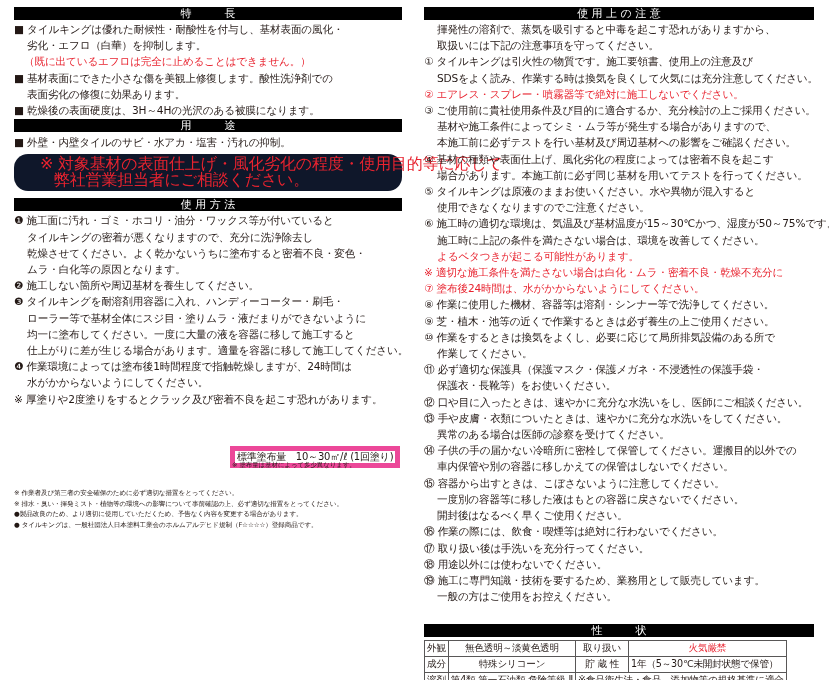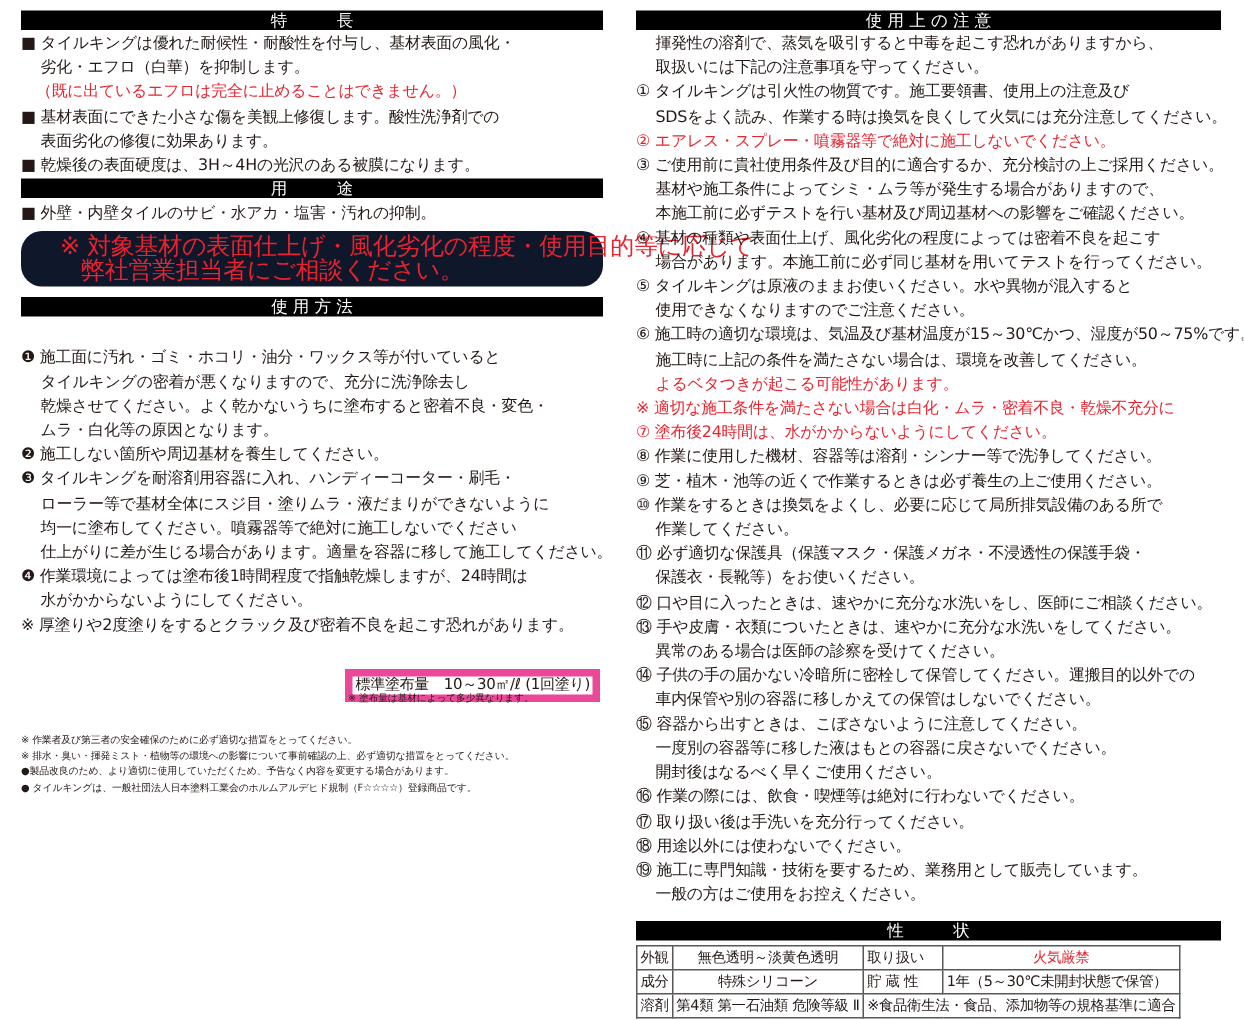--- a/index.html
+++ b/index.html
@@ -29,21 +29,21 @@
   .coverage {
     position: absolute; left: 230px; top: 446px; border: 5px solid #ec4899;
     font-size: 10px; line-height: 12px; padding: 0 2px; white-space: nowrap; letter-spacing: -0.2px;
   }
   .coverage-note { position: absolute; left: 232px; top: 461px; font-size: 6.4px; white-space: nowrap; }
   .footnotes { position: absolute; left: 14px; top: 488px; font-size: 6.6px; line-height: 10.7px; white-space: nowrap; letter-spacing: -0.1px; }
   table.props { border-collapse: collapse; width: 340px; font-size: 9.6px; margin-top: 3px; }
   table.props td { border: 1px solid #595757; height: 15px; padding: 0 2px; white-space: nowrap; letter-spacing: -0.2px; }
   td.lbl { text-align: center; letter-spacing: 5px; width: 36px; }
   td.val { text-align: center; }
-  td.lbl2 { width: 48px; }
+  td.lbl2 { text-align: center; width: 48px; }
 </style>
 </head>
 <body>
 
 <div class="col left">
   <div style="height:7px"></div>
   <div class="sec-head">特　　　長</div>
   <div class="lines" style="margin-top:1px">
     <div>■ タイルキングは優れた耐候性・耐酸性を付与し、基材表面の風化・</div>
     <div class="ind">劣化・エフロ（白華）を抑制します。</div>
@@ -56,29 +56,29 @@
   <div class="sec-head" style="margin-top:1px">用　　　途</div>
   <div class="lines" style="margin-top:2px">
     <div>■ 外壁・内壁タイルのサビ・水アカ・塩害・汚れの抑制。</div>
   </div>
   <div class="note-box">
     <div>※ 対象基材の表面仕上げ・風化劣化の程度・使用目的等に応じて</div>
     <div class="cont">弊社営業担当者にご相談ください。</div>
   </div>
 
   <div class="sec-head" style="margin-top:7px">使 用 方 法</div>
-  <div class="lines" style="margin-top:19px">
+  <div class="lines" style="margin-top:1px">
     <div>❶ 施工面に汚れ・ゴミ・ホコリ・油分・ワックス等が付いていると</div>
     <div class="ind">タイルキングの密着が悪くなりますので、充分に洗浄除去し</div>
     <div class="ind">乾燥させてください。よく乾かないうちに塗布すると密着不良・変色・</div>
     <div class="ind">ムラ・白化等の原因となります。</div>
     <div>❷ 施工しない箇所や周辺基材を養生してください。</div>
     <div>❸ タイルキングを耐溶剤用容器に入れ、ハンディーコーター・刷毛・</div>
     <div class="ind">ローラー等で基材全体にスジ目・塗りムラ・液だまりができないように</div>
-    <div class="ind">均一に塗布してください。噴霧器等で絶対に施工しないでください</div>
+    <div class="ind">均一に塗布してください。一度に大量の液を容器に移して施工すると</div>
     <div class="ind">仕上がりに差が生じる場合があります。適量を容器に移して施工してください。</div>
     <div>❹ 作業環境によっては塗布後1時間程度で指触乾燥しますが、24時間は</div>
     <div class="ind">水がかからないようにしてください。</div>
     <div>※ 厚塗りや2度塗りをするとクラック及び密着不良を起こす恐れがあります。</div>
   </div>
 </div>
 
 <div class="coverage">標準塗布量　10～30㎡/ℓ (1回塗り)</div>
 <div class="coverage-note">※ 塗布量は基材によって多少異なります。</div>
 
@@ -124,21 +124,21 @@
       <div>⑮ 容器から出すときは、こぼさないように注意してください。</div>
       <div class="ind">一度別の容器等に移した液はもとの容器に戻さないでください。</div>
       <div class="ind">開封後はなるべく早くご使用ください。</div>
       <div>⑯ 作業の際には、飲食・喫煙等は絶対に行わないでください。</div>
       <div>⑰ 取り扱い後は手洗いを充分行ってください。</div>
       <div>⑱ 用途以外には使わないでください。</div>
       <div>⑲ 施工に専門知識・技術を要するため、業務用として販売しています。</div>
       <div class="ind">一般の方はご使用をお控えください。</div>
     </div>
 
-  <div class="sec-head" style="margin-top:10px">性　　　状</div>
+  <div class="sec-head" style="margin-top:20px">性　　　状</div>
   <table class="props">
     <tbody>
         <tr>
       <td class="lbl">外観</td>
       <td class="val" style="width:140px">無色透明～淡黄色透明</td>
       <td class="lbl2">取り扱い</td>
       <td class="val red">火気厳禁</td>
     </tr>
     <tr>
       <td class="lbl">成分</td>

